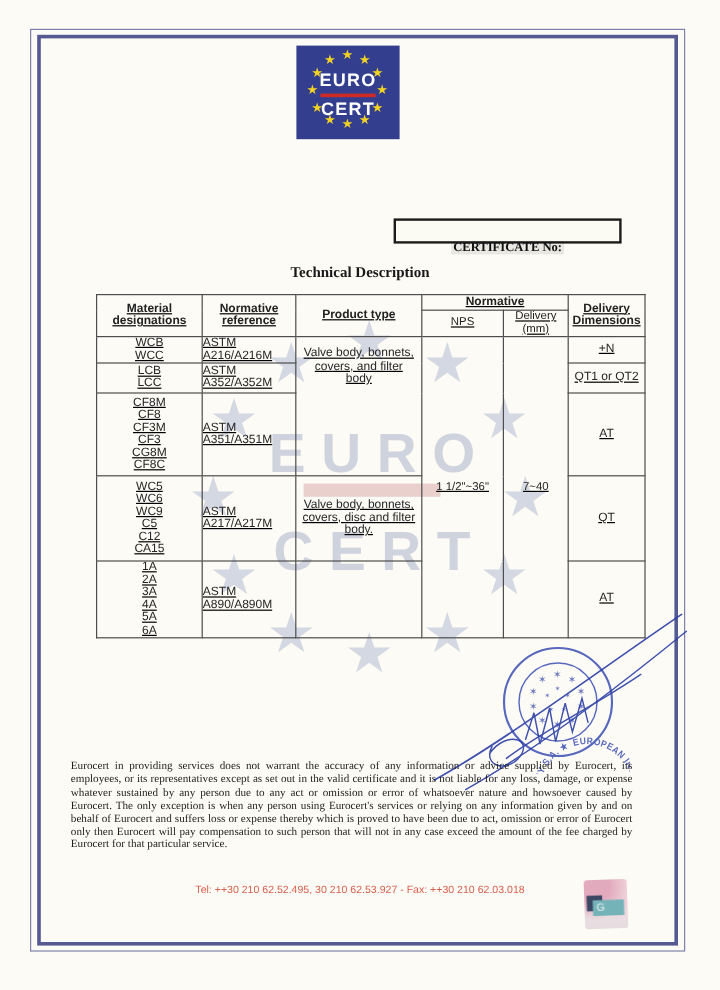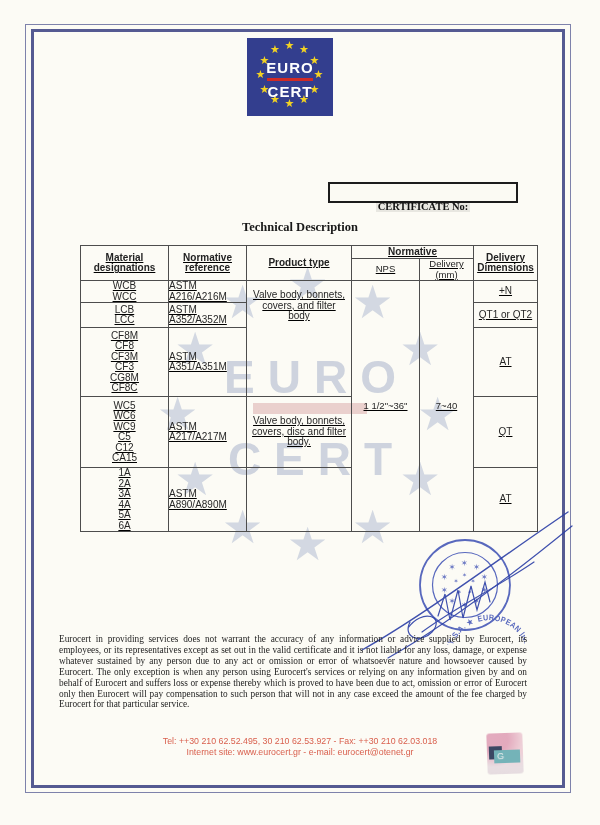--- a/index.html
+++ b/index.html
@@ -261,18 +261,17 @@
       <path stroke-width="1.2" d="M 72 132 C 104 108 146 88 184 62"></path>
       <path stroke-width="1.2" d="M 88 116 l 7 -22 l 5 26 l 8 -30 l 5 28 l 8 -32 l 6 24 l 8 -28 l 5 20"></path>
       <path stroke-width="1.2" d="M 58 128 c 14 -20 38 -12 24 4 c -11 12 -30 6 -22 -10"></path>
     </g>
   </svg>
 
   <div class="disclaimer">Eurocert in providing services does not warrant the accuracy of any information or advice supplied by Eurocert, its employees, or its representatives except as set out in the valid certificate and it is not liable for any loss, damage, or expense whatever sustained by any person due to any act or omission or error of whatsoever nature and howsoever caused by Eurocert. The only exception is when any person using Eurocert's services or relying on any information given by and on behalf of Eurocert and suffers loss or expense thereby which is proved to have been due to act, omission or error of Eurocert only then Eurocert will pay compensation to such person that will not in any case exceed the amount of the fee charged by Eurocert for that particular service.</div>
 
   <div class="footer">
     <div class="tel">Tel: ++30 210 62.52.495, 30 210 62.53.927 - Fax: ++30 210 62.03.018</div>
-    <div class="net">Internet site: www.eurocert.gr - e-mail: eurocert@otenet.gr</div>
   </div>
 
   <div class="sticker"></div>
 
 </div>
 
 </body></html>

